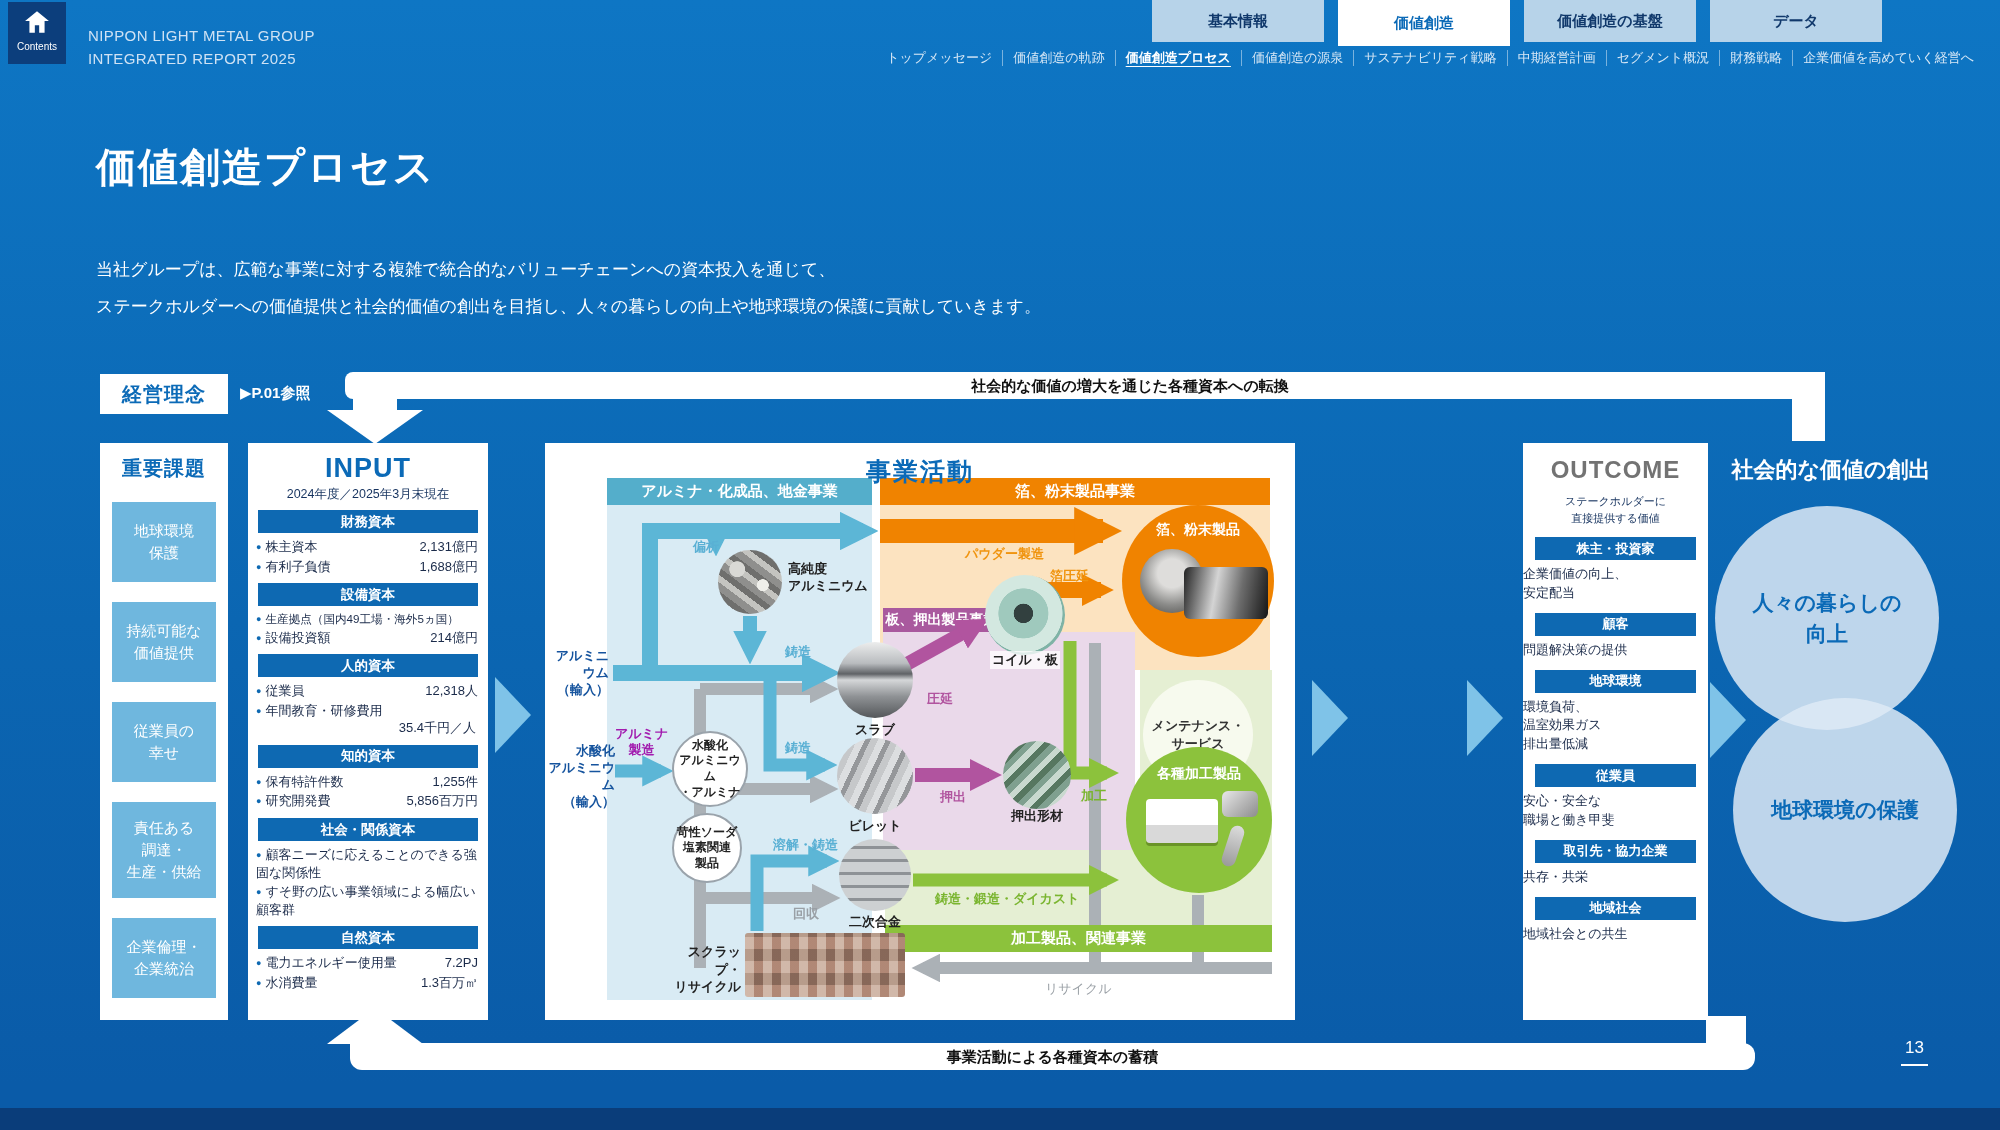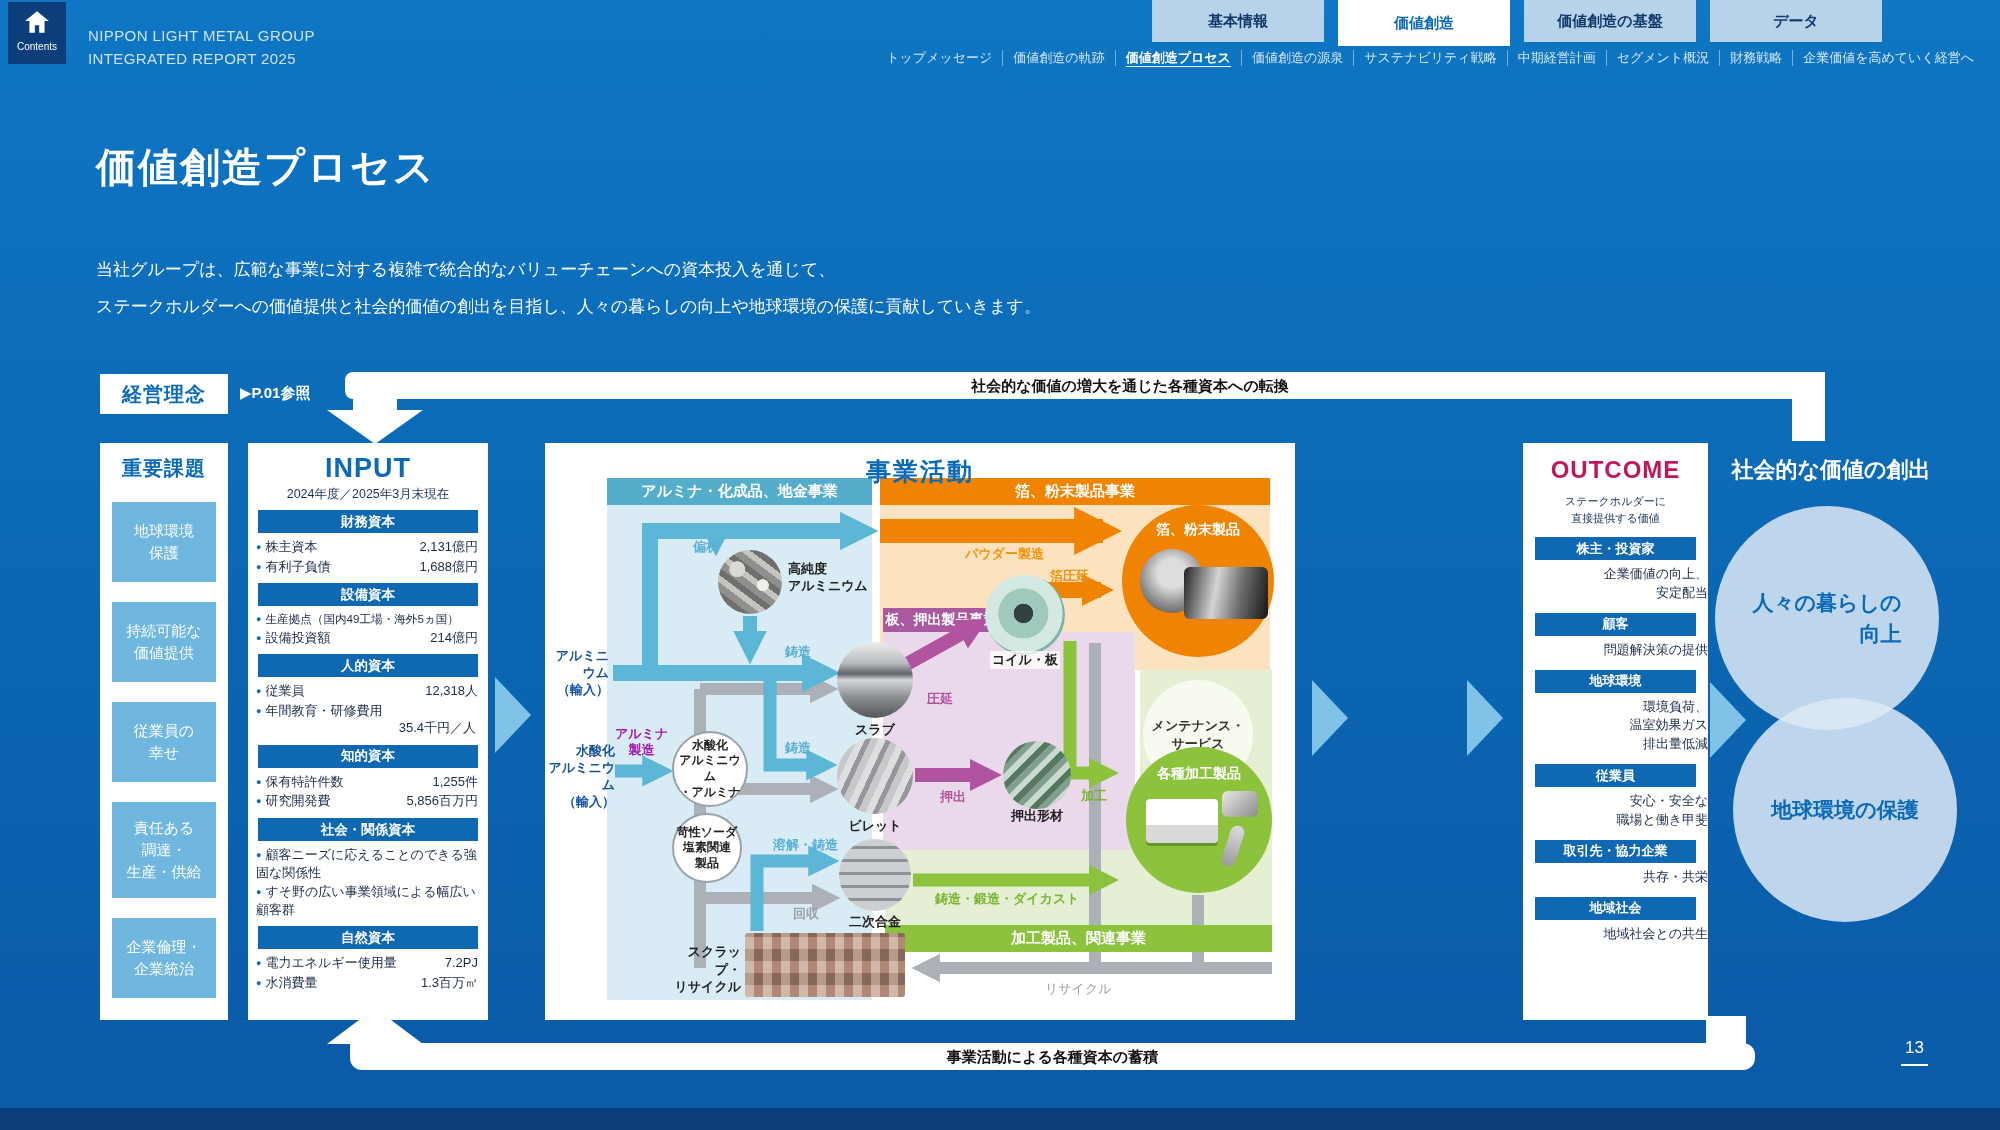--- a/index.html
+++ b/index.html
@@ -75,25 +75,25 @@
             repeating-linear-gradient(90deg,rgba(255,255,255,.18) 0 9px,rgba(0,0,0,.22) 9px 18px),#a08b80;background-blend-mode:overlay,normal;}
   .ph-powder{background:radial-gradient(circle at 50% 38%,#dedddb 0 28%,#8c8c8a 62%,#454543 100%);border-radius:50%;}
   .ph-foil{background:linear-gradient(100deg,#222 0%,#d4d4d4 38%,#6d6d6d 66%,#161616 100%);border-radius:6px;}
   
   .market{left:1358px;top:443px;width:92px;height:577px;}
   .market-title{margin-top:10px;text-align:center;color:#16335f;font-size:15px;font-weight:bold;line-height:1.4;}
   .mkt-box{margin:0 7px;background:#0d6bb4;color:#fff;font-size:13.5px;line-height:1.5;
            display:flex;align-items:center;justify-content:center;text-align:center;}
   
   .outcome{left:1523px;top:443px;width:185px;height:577px;color:#1b2b4a;}
-  .out-title{margin-top:13px;text-align:center;color:#be185d;font-size:24px;font-weight:bold;letter-spacing:1px;}
+  .out-title{margin-top:13px;text-align:center;color:#737373;font-size:24px;font-weight:bold;letter-spacing:1px;}
   .out-sub{margin-top:9px;text-align:center;font-size:11px;color:#16335f;line-height:1.55;}
   .out-bar{margin:10px 12px 5px 12px;height:23px;background:#0e69b2;color:#fff;font-size:13px;font-weight:bold;
            display:flex;align-items:center;justify-content:center;}
-  .out-desc{text-align:right;font-size:13px;line-height:1.45;padding-left:12px;}
+  .out-desc{text-align:left;font-size:13px;line-height:1.45;}
   
   .social-title{left:1716px;top:455px;width:230px;text-align:center;color:#fff;font-size:22px;font-weight:bold;z-index:2;}
   .social-circle{border-radius:50%;background:rgba(222,234,246,.85);display:flex;align-items:center;justify-content:center;
                  text-align:center;color:#0b6ab7;font-size:21px;font-weight:bold;line-height:1.5;z-index:2;}
   .pagenum{right:72px;top:1038px;color:#fff;font-size:17px;border-bottom:2px solid #fff;padding:0 4px 6px 4px;z-index:2;}
   .bottom-strip{left:0;bottom:0;width:2000px;height:22px;background:#0a3d7a;z-index:3;}
 </style>
 </head>
 <body>
 
@@ -378,19 +378,19 @@
     <div class="out-bar">従業員</div>
     <div class="out-desc pre">安心・安全な
 職場と働き甲斐</div>
     <div class="out-bar">取引先・協力企業</div>
     <div class="out-desc pre">共存・共栄</div>
     <div class="out-bar">地域社会</div>
     <div class="out-desc pre">地域社会との共生</div>
   </div>
 
   <div class="abs social-title">社会的な価値の創出</div>
-  <div class="abs social-circle pre" style="left:1715px;top:506px;width:224px;height:224px;text-align:right;">人々の暮らしの
+  <div class="abs social-circle pre" style="left:1715px;top:506px;width:224px;height:224px;">人々の暮らしの
 向上</div>
   <div class="abs social-circle" style="left:1733px;top:698px;width:224px;height:224px;">地球環境の保護</div>
 
   <div class="abs pagenum">13</div>
   <div class="abs bottom-strip"></div>
 </div>
 
 </body></html>

